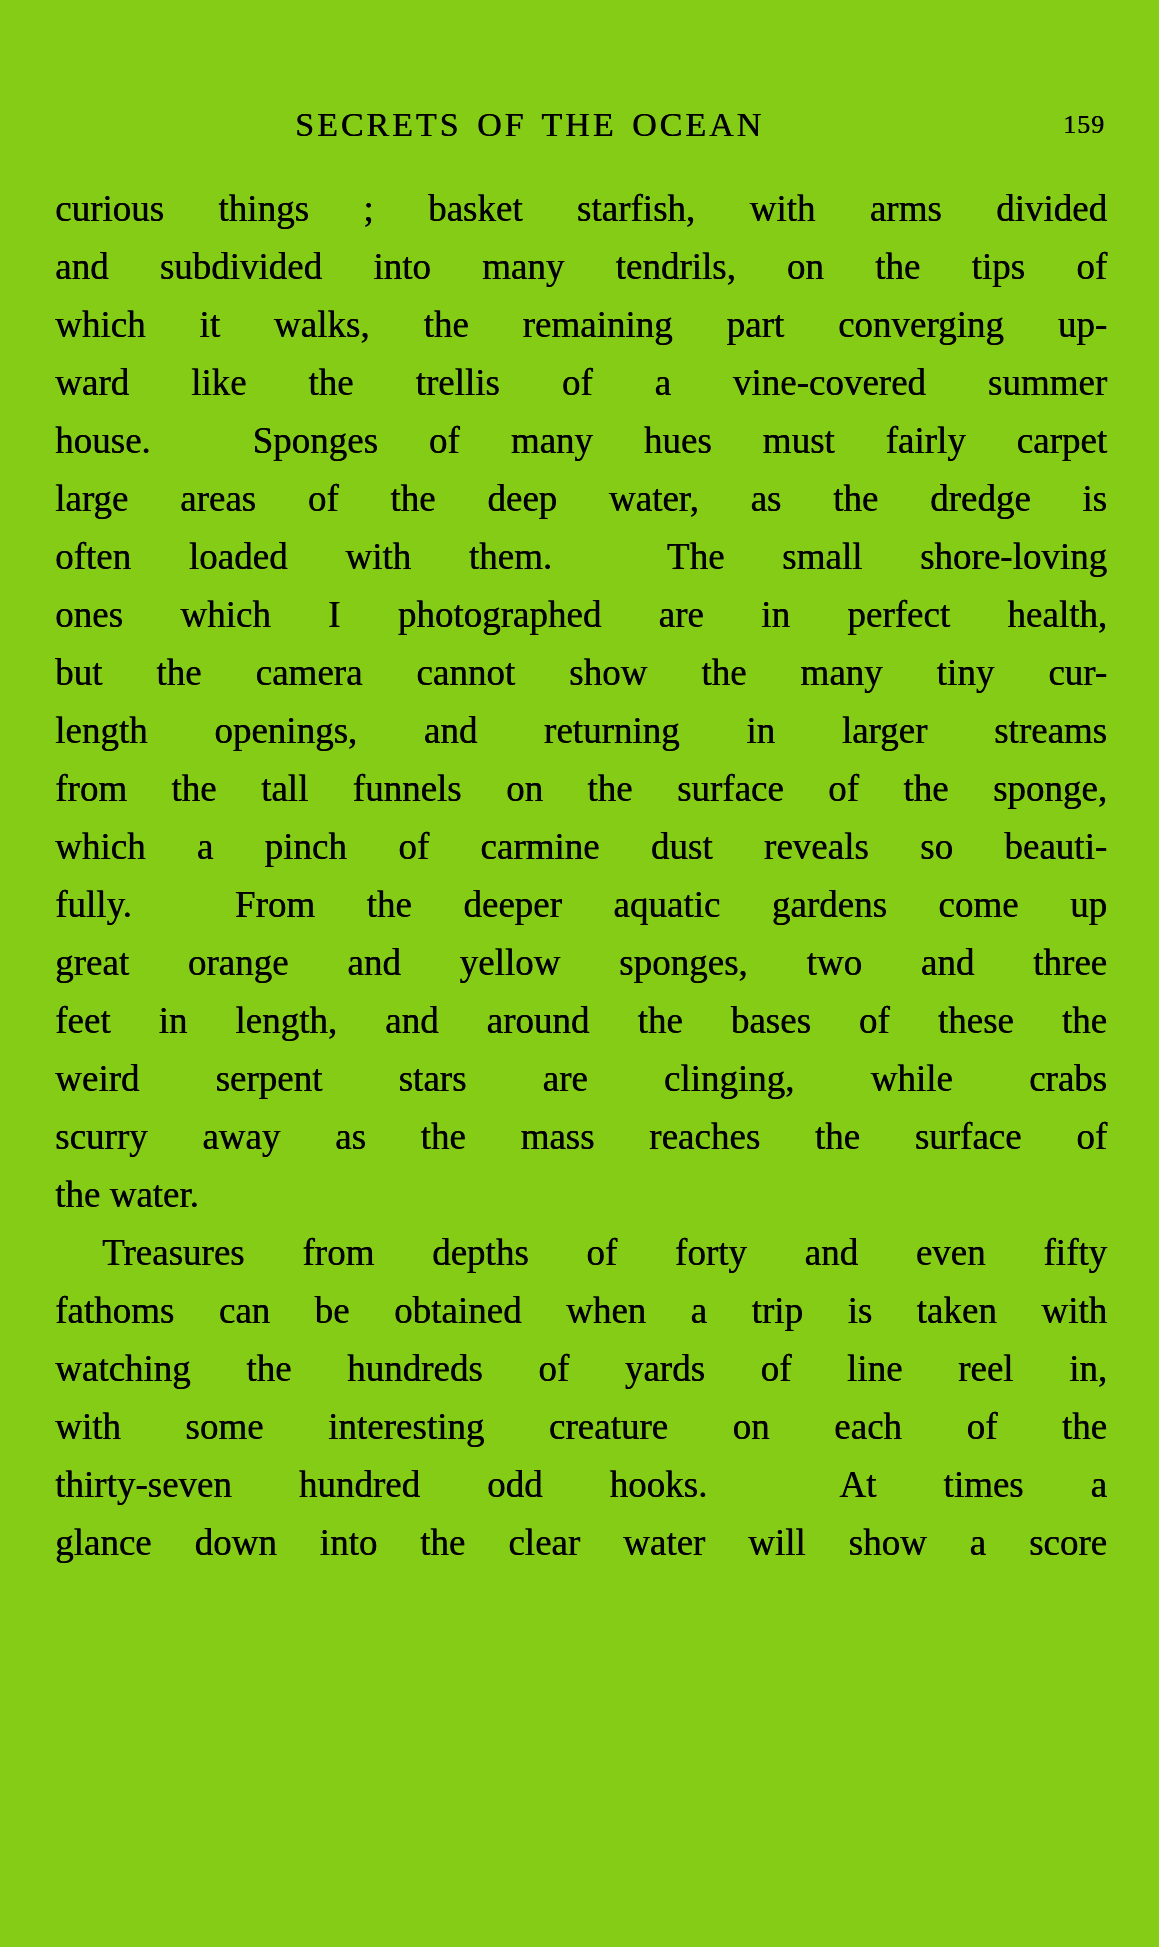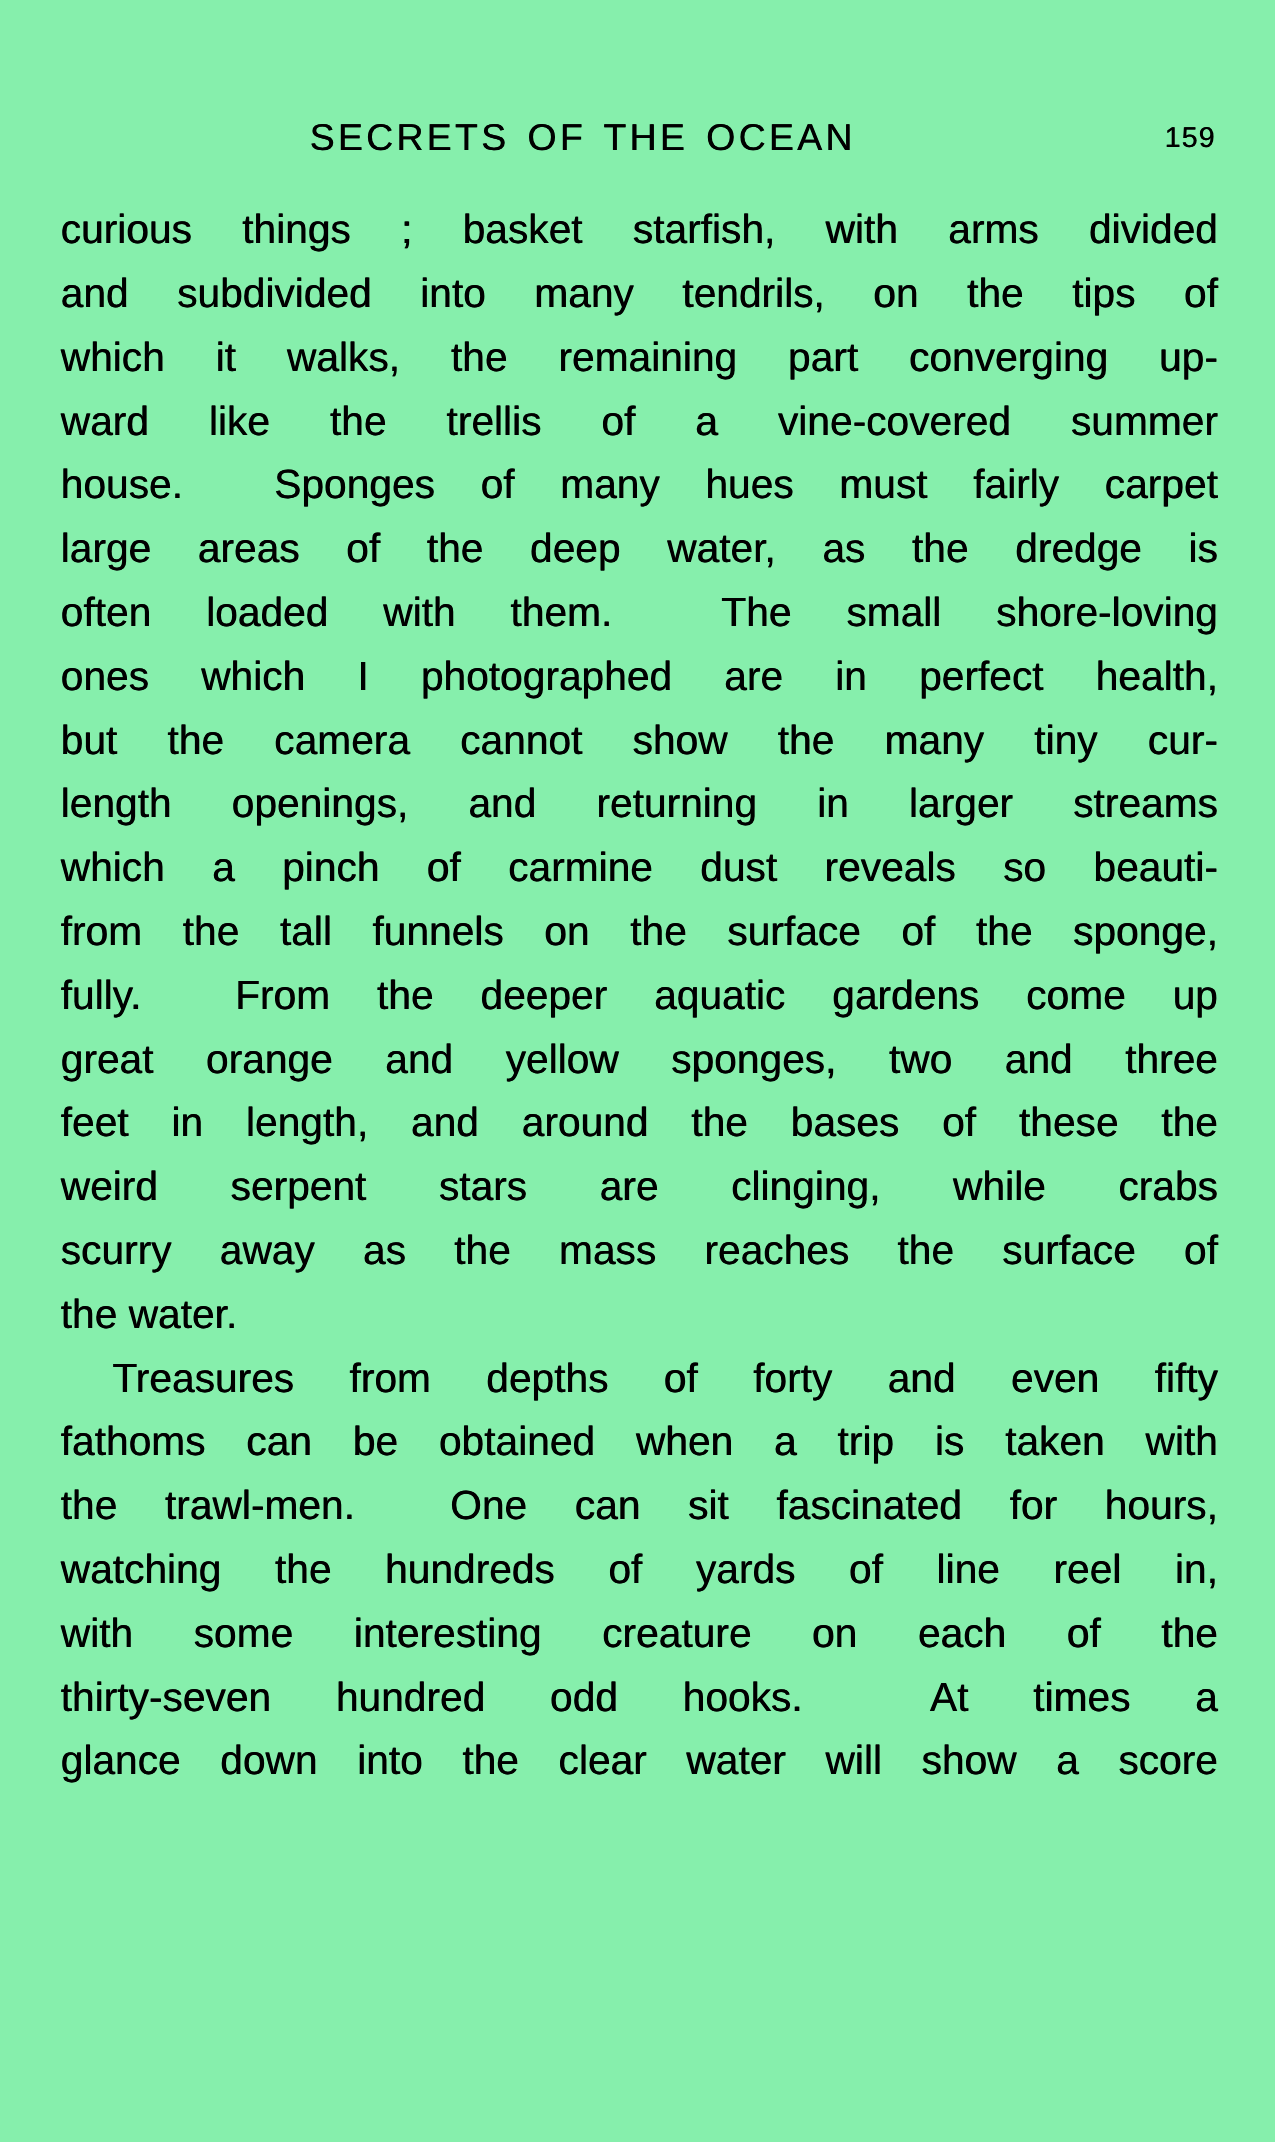--- a/index.html
+++ b/index.html
@@ -4,23 +4,23 @@
 <style>
   html, body {
     margin: 0;
     padding: 0;
     background: #ffffff;
   }
   .page {
     position: relative;
     width: 1159px;
     height: 1947px;
-    background: #86efac;
+    background: #84cc16;
     color: #000000;
-    font-family: Liberation Sans, sans-serif;
+    font-family: Liberation Serif, serif;
     overflow: hidden;
     
     text-shadow: 0.5px 0 0 currentColor;
   }
   .running-head {
     position: absolute;
     top: 103px;
     left: 0;
     right: 0;
     height: 44px;
@@ -75,29 +75,28 @@
       <div class="line">curious things&nbsp;; basket starfish, with arms divided</div>
       <div class="line">and subdivided into many tendrils, on the tips of</div>
       <div class="line">which it walks, the remaining part converging up-</div>
       <div class="line">ward like the trellis of a vine-covered summer</div>
       <div class="line">house.&nbsp; Sponges of many hues must fairly carpet</div>
       <div class="line">large areas of the deep water, as the dredge is</div>
       <div class="line">often loaded with them.&nbsp; The small shore-loving</div>
       <div class="line">ones which I photographed are in perfect health,</div>
       <div class="line">but the camera cannot show the many tiny cur-</div>
       <div class="line">length openings, and returning in larger streams</div>
+      <div class="line">from the tall funnels on the surface of the sponge,</div>
       <div class="line">which a pinch of carmine dust reveals so beauti-</div>
-      <div class="line">from the tall funnels on the surface of the sponge,</div>
       <div class="line">fully.&nbsp; From the deeper aquatic gardens come up</div>
       <div class="line">great orange and yellow sponges, two and three</div>
       <div class="line">feet in length, and around the bases of these the</div>
       <div class="line">weird serpent stars are clinging, while crabs</div>
       <div class="line">scurry away as the mass reaches the surface of</div>
       <div class="line end">the water.</div>
       <div class="line indent">Treasures from depths of forty and even fifty</div>
       <div class="line">fathoms can be obtained when a trip is taken with</div>
-      <div class="line">the trawl-men.&nbsp; One can sit fascinated for hours,</div>
       <div class="line">watching the hundreds of yards of line reel in,</div>
       <div class="line">with some interesting creature on each of the</div>
       <div class="line">thirty-seven hundred odd hooks.&nbsp; At times a</div>
       <div class="line">glance down into the clear water will show a score</div>
     </div>
 </div>
 
 </body></html>

